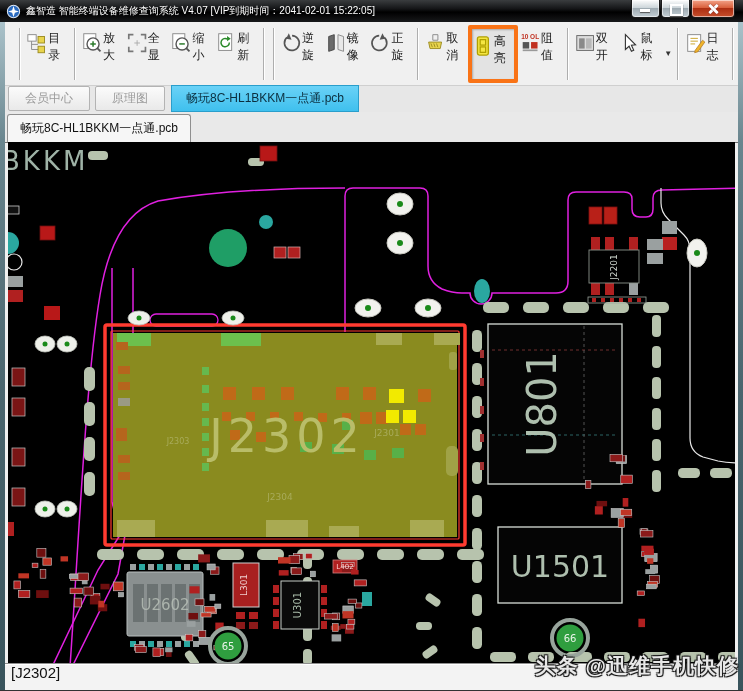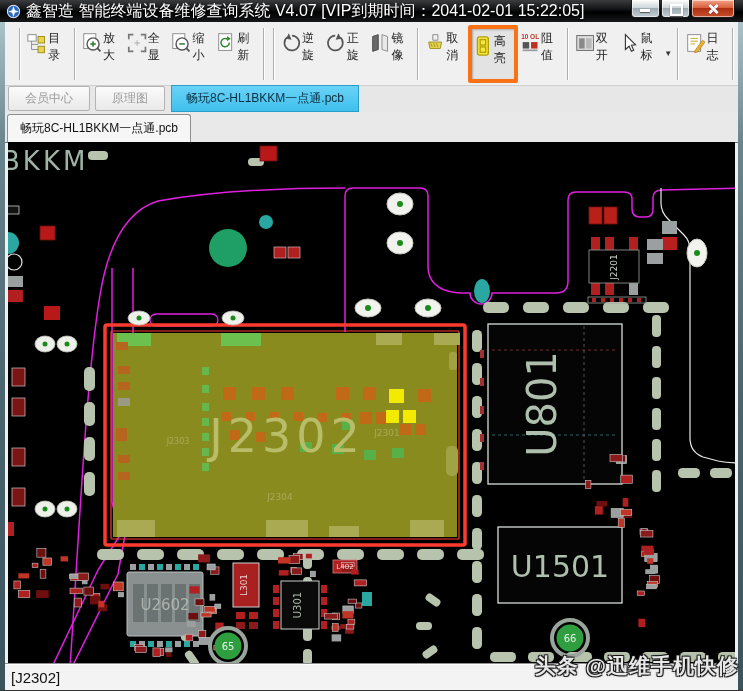--- a/index.html
+++ b/index.html
@@ -5,21 +5,21 @@
   html,body{margin:0;padding:0;}
   body{
     width:743px;height:691px;position:relative;overflow:hidden;
     font-family:"Liberation Sans",sans-serif;background:#000;
     border-bottom:1px solid #333;box-sizing:border-box;
   }
   
   .titlebar{
     position:absolute;left:0;top:0;width:743px;height:22px;
     background:linear-gradient(180deg,#3a3d3f 0%,#141517 40%,#000 55%,#17181a 100%);
-    display:flex;align-items:center;color:#fff;font-size:16px;text-align:right;
+    display:flex;align-items:center;color:#fff;font-size:10px;text-align:right;
   }
   .title-icon{width:15px;height:15px;margin:0 5px 0 6px;flex:0 0 auto;}
   .title-text{white-space:nowrap;text-shadow:0 1px 2px #000;}
   .win-controls{position:absolute;right:8px;top:0;display:flex;}
   .win-btn{
     height:17px;border:1px solid #1a1a1a;border-top:none;
     border-radius:0 0 4px 4px;position:relative;margin-left:1px;
     background:linear-gradient(180deg,#fdfdfd,#cdd6da 45%,#9fabb2 50%,#c3ced4);
     box-shadow:inset 0 0 0 1px rgba(255,255,255,.55);
   }
@@ -79,21 +79,21 @@
     position:absolute;left:2px;top:2px;height:27px;padding:0 12px;display:flex;align-items:center;
     background:#f6f6f6;border:1px solid #8f8f8f;border-bottom:none;border-radius:3px 3px 0 0;
     font-size:12px;color:#111;white-space:nowrap;
   }
   
   .pcb-viewport{position:absolute;left:3px;top:120px;width:727px;height:523px;background:#000;overflow:hidden;}
   
   .statusbar{
     position:absolute;left:0;right:0;bottom:0;height:26px;background:#f3f3f3;
     border-top:1px solid #8f8f8f;box-shadow:inset 0 1px 0 #fff;
-    display:flex;align-items:center;padding-left:6px;font-size:15px;color:#101010;
+    display:flex;padding-left:6px;font-size:15px;color:#101010;
   }
   
   .watermark{
     position:absolute;right:4px;top:652px;font-size:21px;font-weight:bold;
     color:rgba(255,255,255,.9);letter-spacing:1px;z-index:50;pointer-events:none;
     text-shadow:1px 1px 0 rgba(20,20,20,.9),-1px -1px 0 rgba(20,20,20,.9),
                 1px -1px 0 rgba(20,20,20,.9),-1px 1px 0 rgba(20,20,20,.9),0 0 3px rgba(0,0,0,.6);
   }
 </style>
 </head>
@@ -185,33 +185,33 @@
           <svg class="tb-ico" viewBox="0 0 24 24">
             <path d="M7.5 6 A8 8 0 1 0 13 4" fill="none" stroke="#555" stroke-width="1.8"></path>
             <path d="M9.5 1.5 L6.5 7.5 L12.5 8.5 Z" fill="#555"></path>
           </svg>
           <span>逆旋</span>
         </div>
       </div>
       <div class="tb-wrap">
         <div class="tb-btn">
           <svg class="tb-ico" viewBox="0 0 24 24">
+            <path d="M4 5 L10 3 V19 L4 21 Z" fill="#6a6a6a" stroke="#444"></path>
+            <path d="M20 5 L14 3 V19 L20 21 Z" fill="#e8e8e8" stroke="#888"></path>
+          </svg>
+          <span>镜像</span>
+        </div>
+      </div>
+      <div class="tb-wrap">
+        <div class="tb-btn">
+          <svg class="tb-ico" viewBox="0 0 24 24">
             <path d="M16.5 6 A8 8 0 1 1 11 4" fill="none" stroke="#555" stroke-width="1.8"></path>
             <path d="M14.5 1.5 L17.5 7.5 L11.5 8.5 Z" fill="#555"></path>
           </svg>
           <span>正旋</span>
-        </div>
-      </div>
-      <div class="tb-wrap">
-        <div class="tb-btn">
-          <svg class="tb-ico" viewBox="0 0 24 24">
-            <path d="M4 5 L10 3 V19 L4 21 Z" fill="#6a6a6a" stroke="#444"></path>
-            <path d="M20 5 L14 3 V19 L20 21 Z" fill="#e8e8e8" stroke="#888"></path>
-          </svg>
-          <span>镜像</span>
         </div>
       </div>
       <div class="tb-sep"></div>
       <div class="tb-wrap">
         <div class="tb-btn">
           <svg class="tb-ico" viewBox="0 0 24 24">
             <path d="M9.5 3 H15 V9 H9.5 Z" fill="none" stroke="#888"></path>
             <path d="M5 11 H19 L17.5 18 H6.5 Z" fill="#e8d44d" stroke="#9a8a20"></path>
             <path d="M7.5 12.5 L9 16.5 M10.5 12.5 L12 16.5 M13.5 12.5 L15 16.5" stroke="#9a8a20" fill="none"></path>
           </svg>

